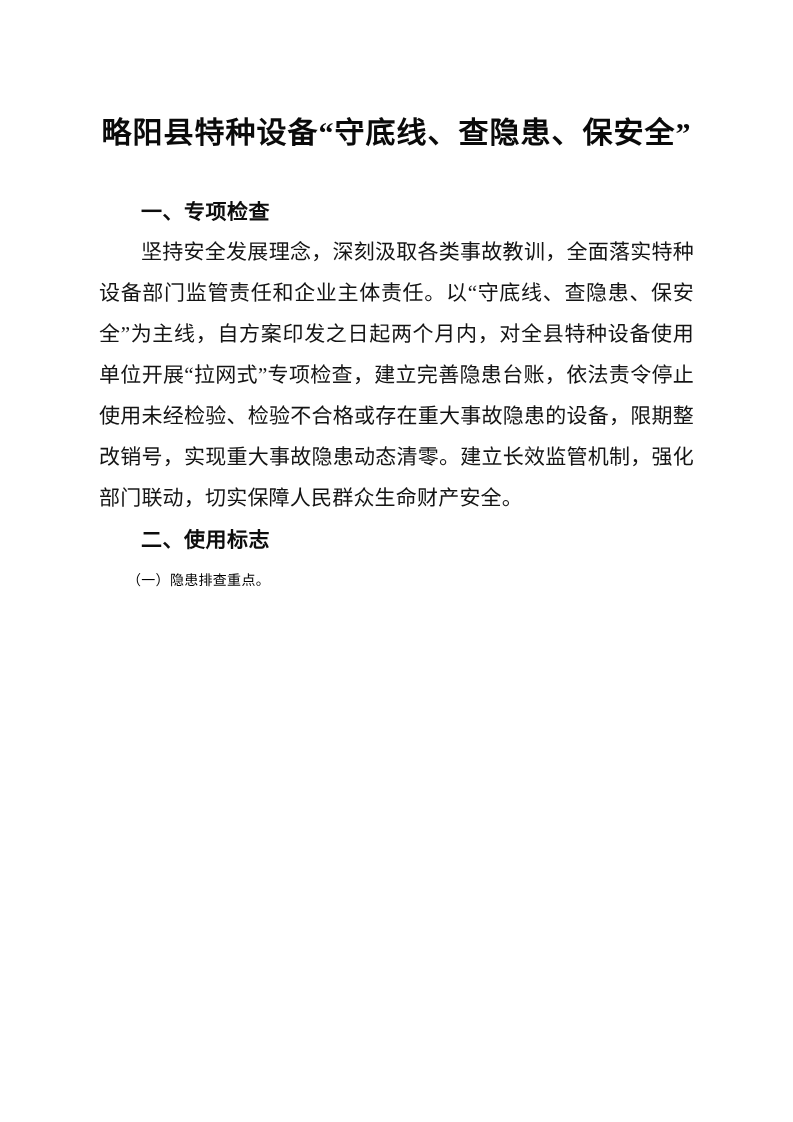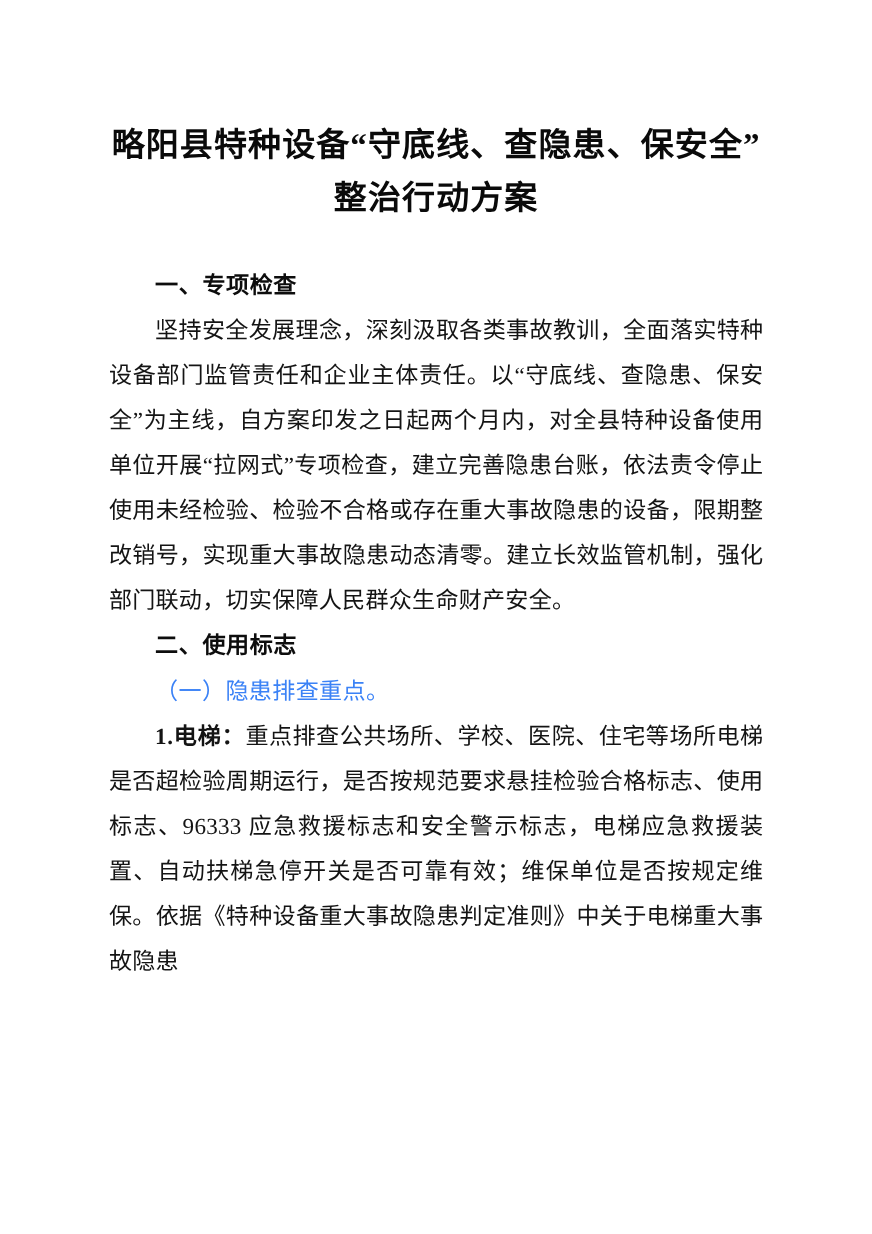--- a/index.html
+++ b/index.html
@@ -48,25 +48,25 @@
     font-size: 21px;
     line-height: 41px;
     font-weight: bold;
     text-indent: 2em;
     letter-spacing: 0.5px;
     color: #0d0d0d;
   }
   .sub-heading {
     margin: 0;
     font-family: "Liberation Serif", "DejaVu Serif", serif;
-    font-size: 21px;
+    font-size: 14px;
     line-height: 41px;
     text-indent: 2em;
     letter-spacing: 0.3px;
-    color: #3b82f6;
+    color: #000000;
   }
   .item-lead {
     font-weight: bold;
     letter-spacing: 0.5px;
   }
   .page-footer {
     position: absolute;
     left: 103px;
     top: 1004px;
     font-family: "Liberation Serif", "DejaVu Serif", serif;
@@ -75,31 +75,27 @@
     color: #222222;
   }
 </style>
 </head>
 <body>
 
 <div class="page">
 
   <h1 class="doc-title">
     <span class="title-line">略阳县特种设备“守底线、查隐患、保安全”</span>
-    <span class="title-line">整治行动方案</span>
   </h1>
 
 
   <h2 class="section-heading">一、专项检查</h2>
 
   <p class="body-para">坚持安全发展理念，深刻汲取各类事故教训，全面落实特种设备部门监管责任和企业主体责任。以“守底线、查隐患、保安全”为主线，自方案印发之日起两个月内，对全县特种设备使用单位开展“拉网式”专项检查，建立完善隐患台账，依法责令停止使用未经检验、检验不合格或存在重大事故隐患的设备，限期整改销号，实现重大事故隐患动态清零。建立长效监管机制，强化部门联动，切实保障人民群众生命财产安全。</p>
 
   <h2 class="section-heading">二、使用标志</h2>
 
   <p class="sub-heading">（一）隐患排查重点。</p>
 
-  <p class="body-para">
-    <strong class="item-lead">1.电梯：</strong><span>重点排查公共场所、学校、医院、住宅等场所电梯是否超检验周期运行，是否按规范要求悬挂检验合格标志、使用标志、96333 应急救援标志和安全警示标志，电梯应急救援装置、自动扶梯急停开关是否可靠有效；维保单位是否按规定维保。依据《特种设备重大事故隐患判定准则》中关于电梯重大事故隐患</span>
-  </p>
 
   <div class="page-footer">－ 2 －</div>
 
 </div>
 
 </body></html>

